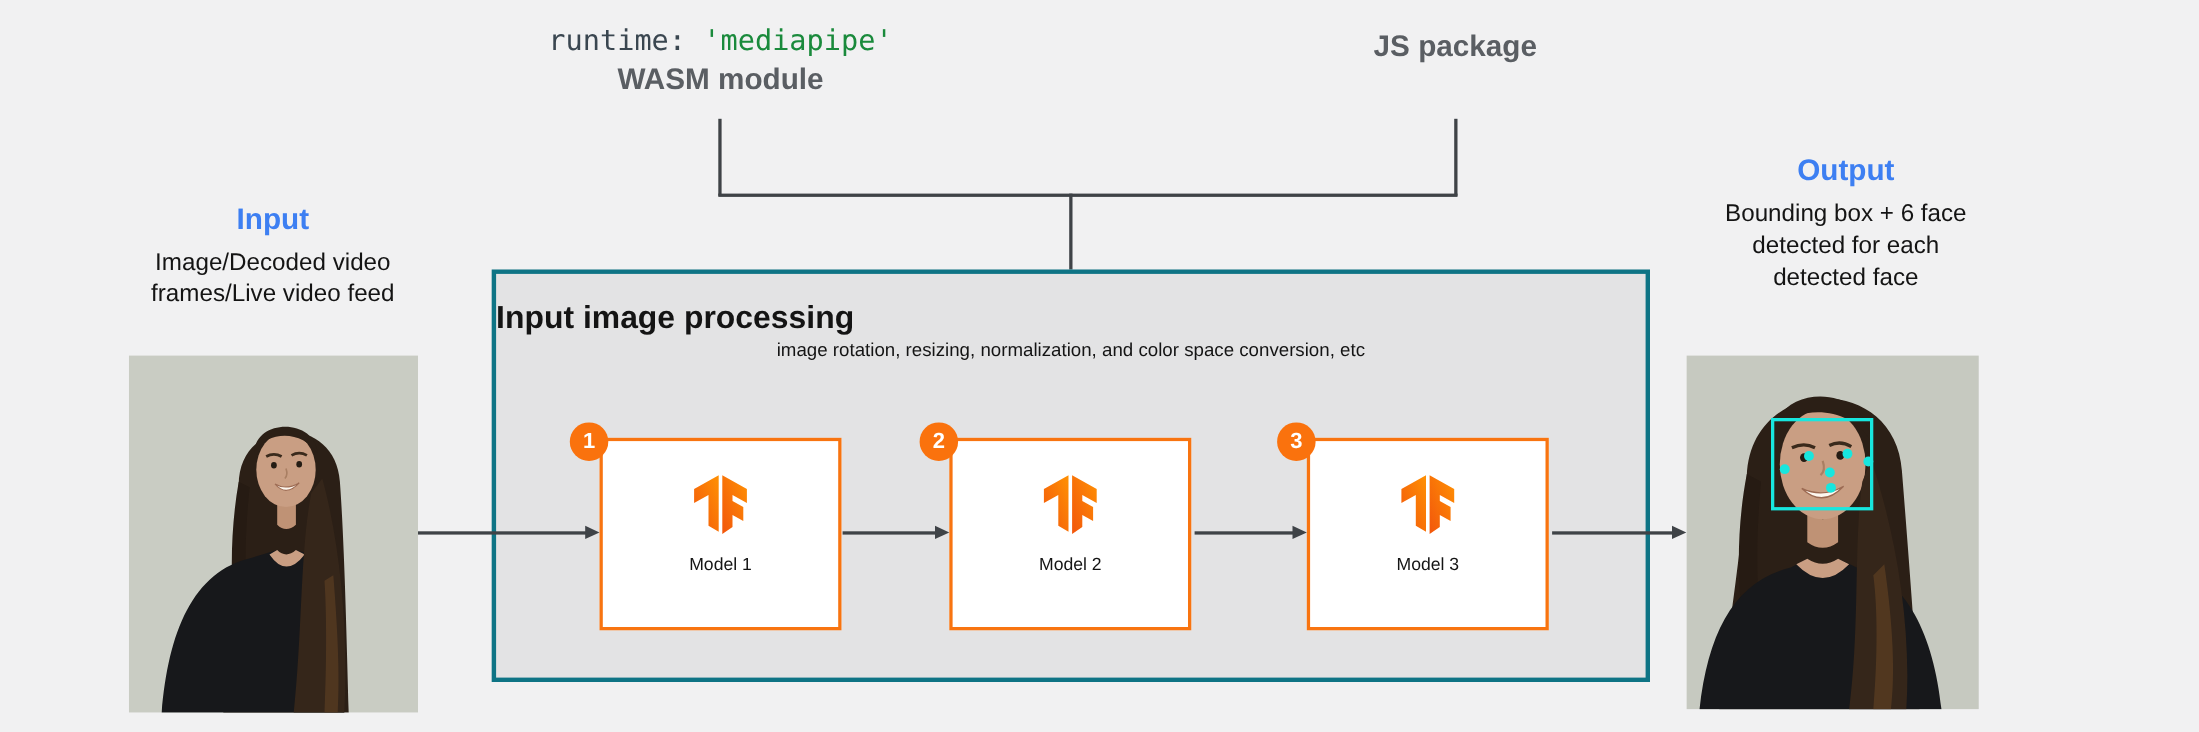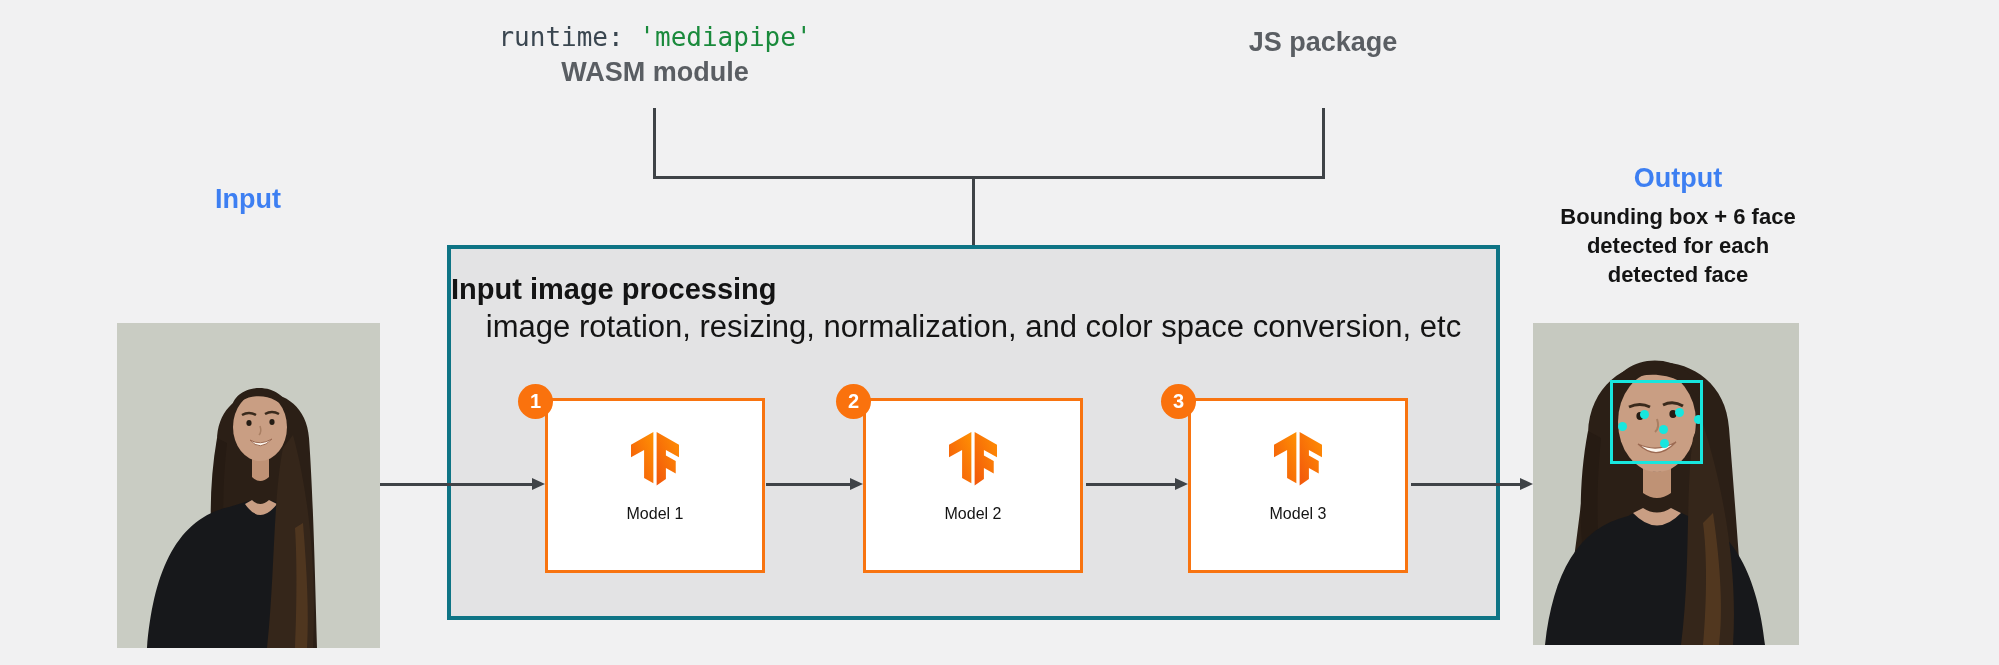--- a/index.html
+++ b/index.html
@@ -20,29 +20,29 @@
   
   .cline{position:absolute;background:var(--line);}
   .arrow-line{position:absolute;height:3px;background:var(--line);}
   .arrow-head{position:absolute;width:0;height:0;border-top:6px solid transparent;
     border-bottom:6px solid transparent;border-left:13px solid var(--line);}
 
   
   .io-block{position:absolute;width:280px;text-align:center;}
   .io-title{font-size:27px;font-weight:bold;color:var(--blue);margin-bottom:8px;}
   .io-desc{font-size:22px;color:var(--black);line-height:29px;}
-  .io-desc span{display:block;font-weight:bold;}
+  .io-desc span{display:block;}
 
   
   #processing-panel{position:absolute;left:447px;top:245px;width:1053px;height:375px;
     background:var(--panel);border:4px solid var(--teal);box-sizing:border-box;}
   .proc-title{position:absolute;left:0;top:24px;width:100%;text-align:left;
     font-size:29px;font-weight:bold;color:var(--black);}
   .proc-subtitle{position:absolute;left:0;top:60px;width:100%;text-align:center;
-    font-size:31px;color:var(--black);}
+    font-size:17px;color:var(--black);}
 
   .model-box{position:absolute;top:398px;width:220px;height:175px;background:var(--white);
     border:3px solid var(--orange);box-sizing:border-box;display:flex;flex-direction:column;
     align-items:center;justify-content:flex-start;}
   .model-label{font-size:16px;color:var(--black);margin-top:14px;}
   .badge{position:absolute;left:-30px;top:-17px;width:35px;height:35px;border-radius:50%;
     background:var(--badge);color:var(--white);font-size:20px;font-weight:bold;
     display:flex;align-items:center;justify-content:center;}
   .tf-logo{margin-top:30px;width:56px;height:60px;}
 
@@ -64,23 +64,27 @@
     <div class="rt-caption">JS package</div>
   </div>
 
   <div class="cline" style="left:653px;top:108px;width:3px;height:70px;"></div>
   <div class="cline" style="left:1322px;top:108px;width:3px;height:70px;"></div>
   <div class="cline" style="left:653px;top:176px;width:672px;height:3px;"></div>
   <div class="cline" style="left:972px;top:176px;width:3px;height:70px;"></div>
 
   <div class="io-block" style="left:108px;top:184px;">
     <div class="io-title">Input</div>
+    <div class="io-desc">
+      <span>Image/Decoded video</span>
+      <span>frames/Live video feed</span>
+    </div>
   </div>
 
-  <div class="io-block" style="left:1538px;top:163px;text-align:center;">
+  <div class="io-block" style="left:1538px;top:140px;text-align:center;">
     <div class="io-title">Output</div>
     <div class="io-desc">
       <span>Bounding box + 6 face</span>
       <span>detected for each</span>
       <span>detected face</span>
     </div>
   </div>
 
   <div class="photo" style="left:117px;top:323px;width:263px;height:325px;">
     <svg width="263" height="325" viewBox="0 0 263 325">

